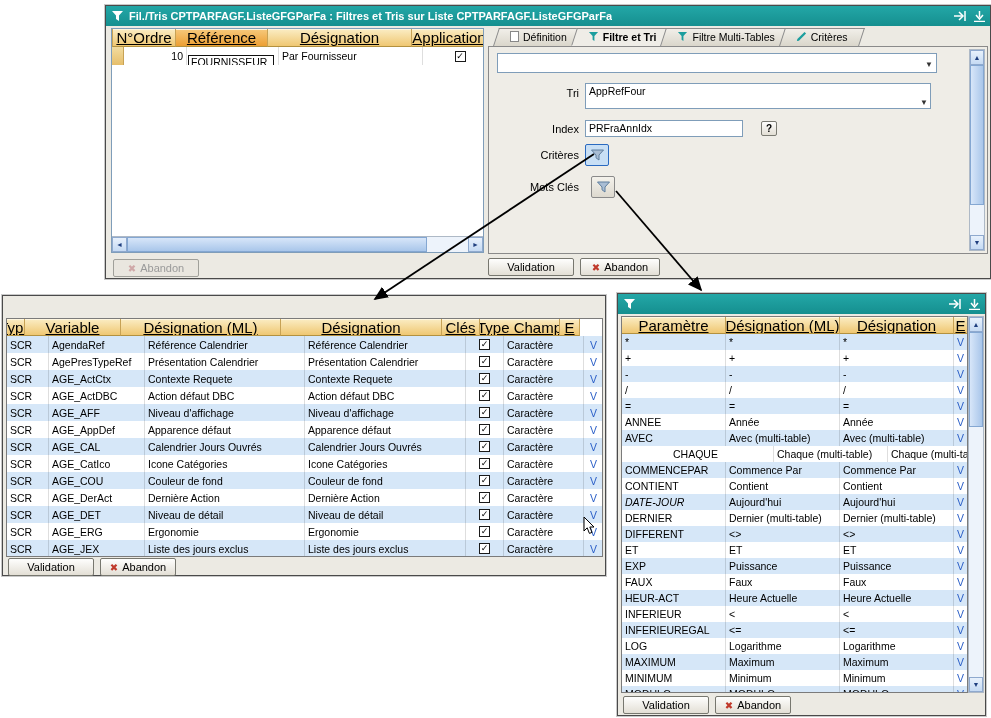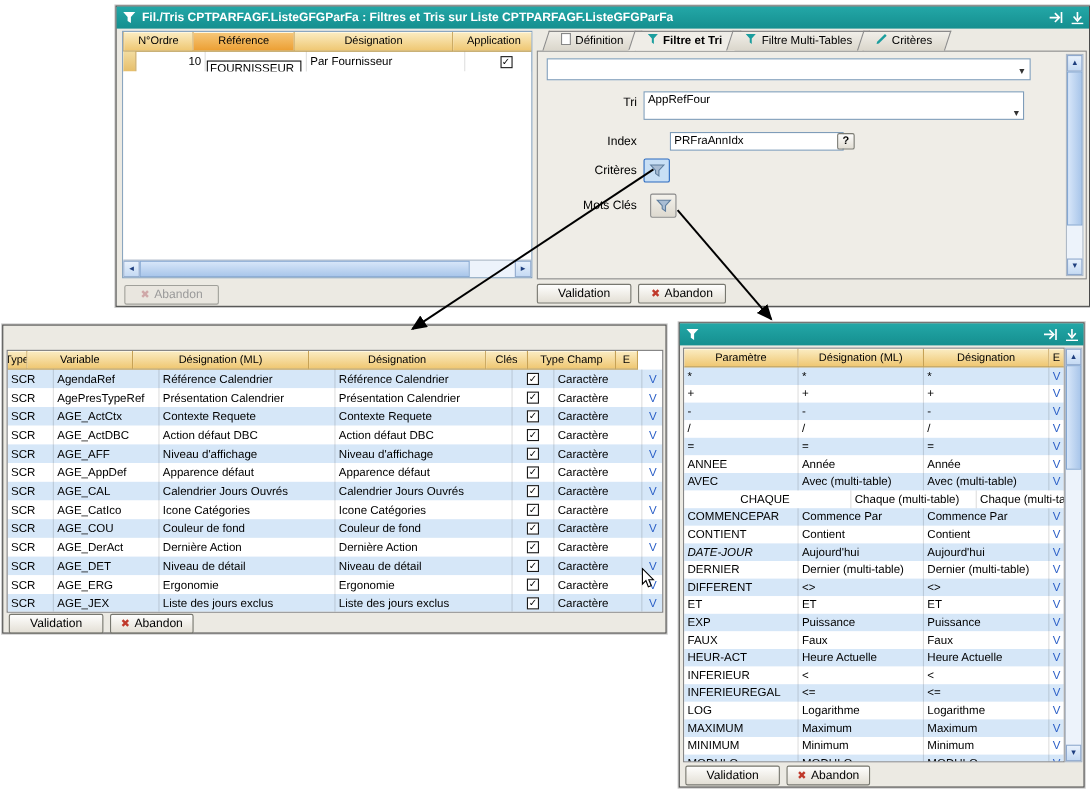--- a/index.html
+++ b/index.html
@@ -8,23 +8,23 @@
 
   .window { position:absolute; background:#ECEAE3; border:1px solid #4a4a4a; box-shadow:0 0 0 1px #c9c9c9; }
   .titlebar { height:20px; background:linear-gradient(#23a7a7,#158f8f); color:#fff; font-weight:bold; display:flex; align-items:center; gap:5px; padding:0 5px; }
   .tb-title { white-space:nowrap; overflow:hidden; font-size:11px; }
   .tb-icons { margin-left:auto; display:flex; gap:7px; align-items:center; }
   .tb-ic, .tbbtn { display:inline-flex; align-items:center; }
 
   
   .dtable { position:absolute; background:#fff; border:1px solid #7b7b7b; overflow:hidden; }
   .thead { display:flex; }
-  .th { display:inline-flex; align-items:center; justify-content:center; height:17px; font-size:10px;
+  .th { display:inline-flex; align-items:center; justify-content:center; height:17px; font-size:15px;
         background:linear-gradient(#FBEDC4,#EFC772); border-right:1px solid #C7A255; border-bottom:1px solid #B3913F;
-        box-shadow:inset 0 1px 0 #fff7e0; overflow:hidden; white-space:nowrap; flex:none; }
+        box-shadow:inset 0 1px 0 #fff7e0; overflow:hidden; white-space:nowrap; flex:none;text-decoration:underline; }
   .th.sel { background:linear-gradient(#F7C97C,#EC9F33); }
   .trow { display:flex; background:#fff; }
   .trow.alt { background:#D6E7F8; }
   #variables-table .trow { height:17px; }
   #params-table .trow { height:16px; }
   .tcell { display:inline-flex; align-items:center; padding:0 3px; font-size:10.5px; white-space:nowrap; overflow:hidden;
            border-right:1px solid rgba(0,0,0,0.13); flex:none; }
   .t-flag { justify-content:center; color:#2B5FC7; padding:0; }
   .t-checkbox { justify-content:center; }
   .cbx { width:11px; height:11px; border:1px solid #1a1a1a; background:#fff; font-size:9px; line-height:9px; text-align:center; display:inline-block; }
@@ -170,21 +170,21 @@
     <div class="panel">
       <div class="tbox" style="left:8px;top:6px;width:440px;height:20px;">
         <span class="chev" style="right:3px;top:6px;position:absolute;">▼</span>
       </div>
       <div class="field-label" style="top:40px;">Tri</div>
       <div class="tbox" style="left:96px;top:36px;width:346px;height:26px;">
         <span>AppRefFour</span>
         <span class="chev" style="right:2px;bottom:1px;position:absolute;">▼</span>
       </div>
       <div class="field-label" style="top:76px;">Index</div>
-      <div class="tbox" style="left:96px;top:73px;width:158px;height:17px;margin-left:24px;">
+      <div class="tbox" style="left:96px;top:73px;width:158px;height:17px;">
         <span>PRFraAnnIdx</span>
       </div>
       <div class="qbtn" style="left:272px;top:74px;">?</div>
       <div class="field-label" style="top:102px;">Critères</div>
       <div class="funnel-btn active" style="left:96px;top:97px;">
         <svg width="15" height="14" viewBox="0 0 15 14">
             <path d="M1.5 2h12L9 7v5L6 9.8V7z" fill="#A9BDD4" stroke="#5F7E9E"></path>
           </svg>
       </div>
       <div class="field-label" style="top:134px;">Mots Clés</div>

